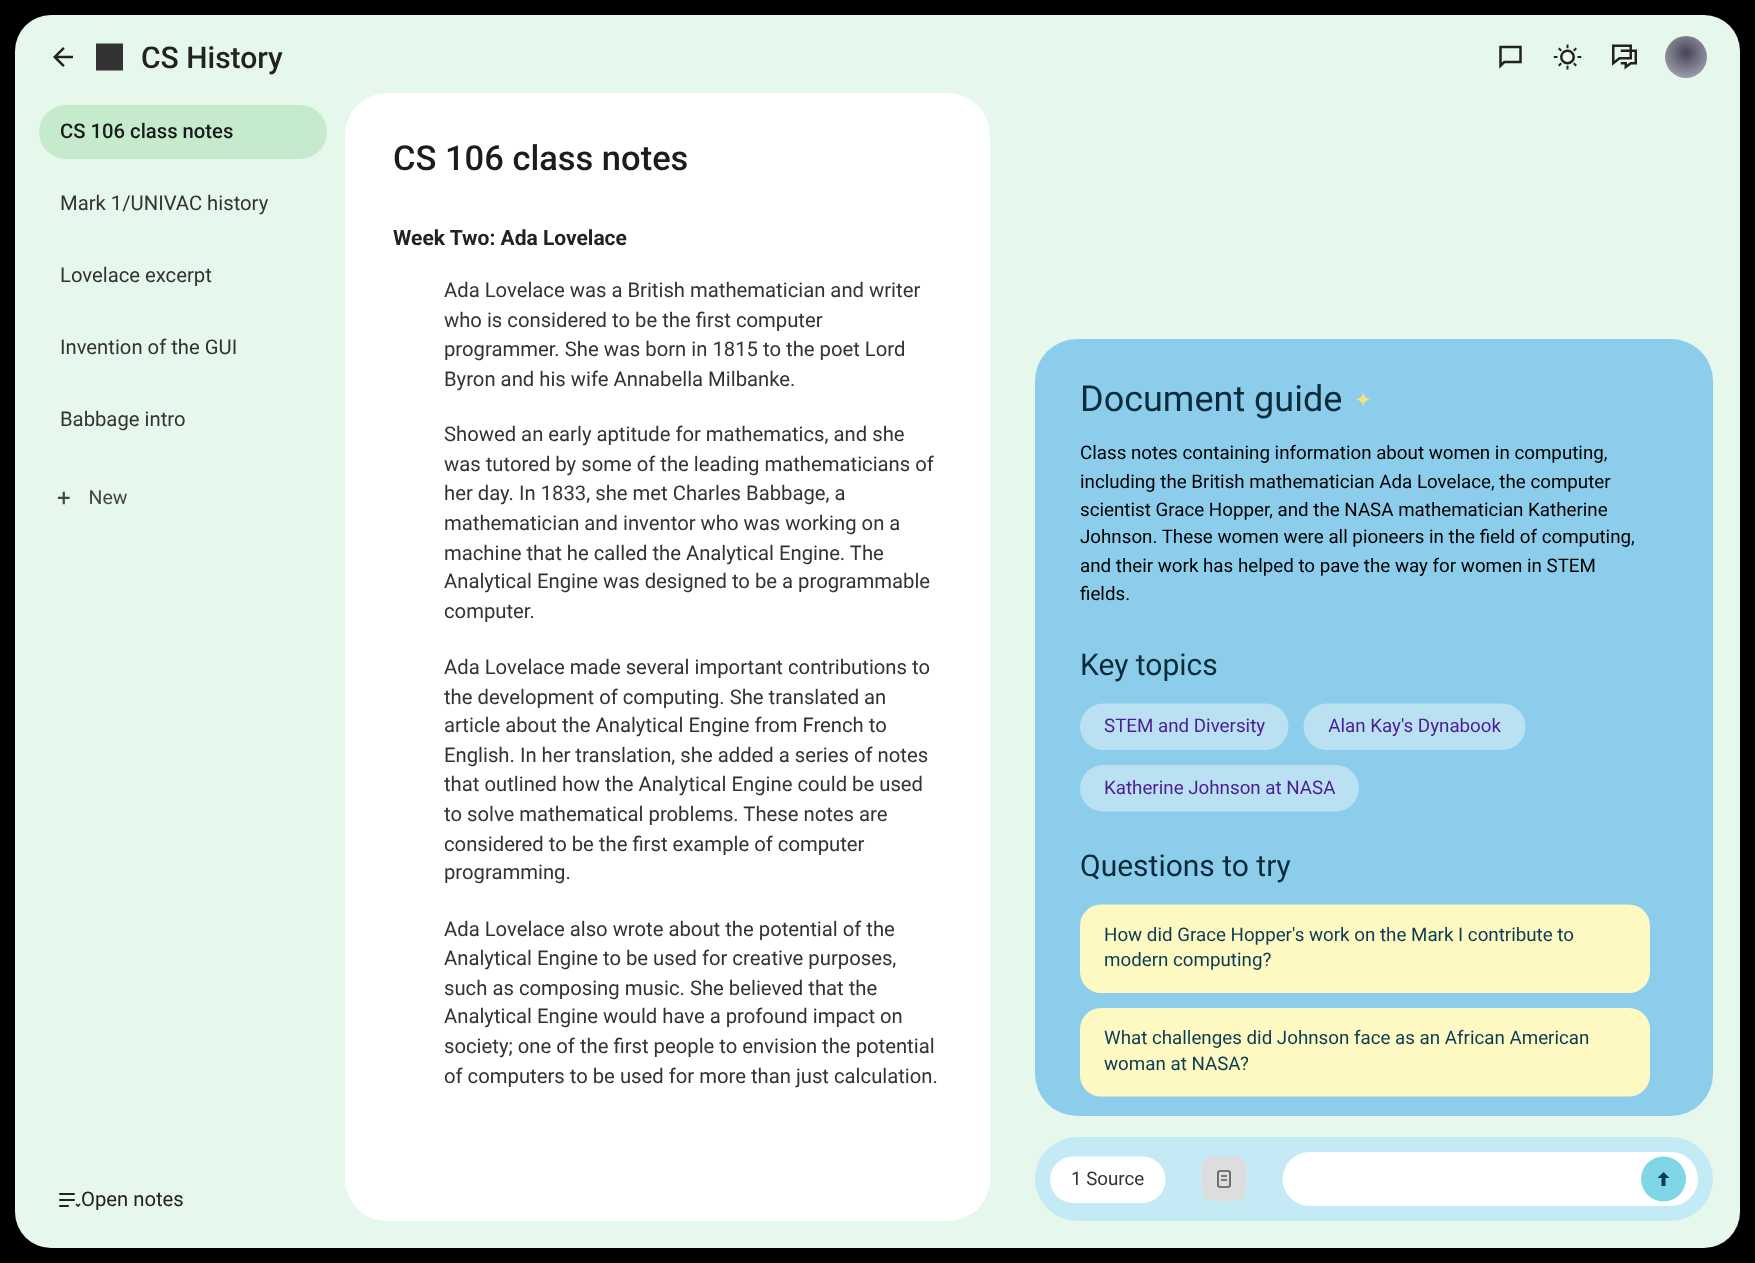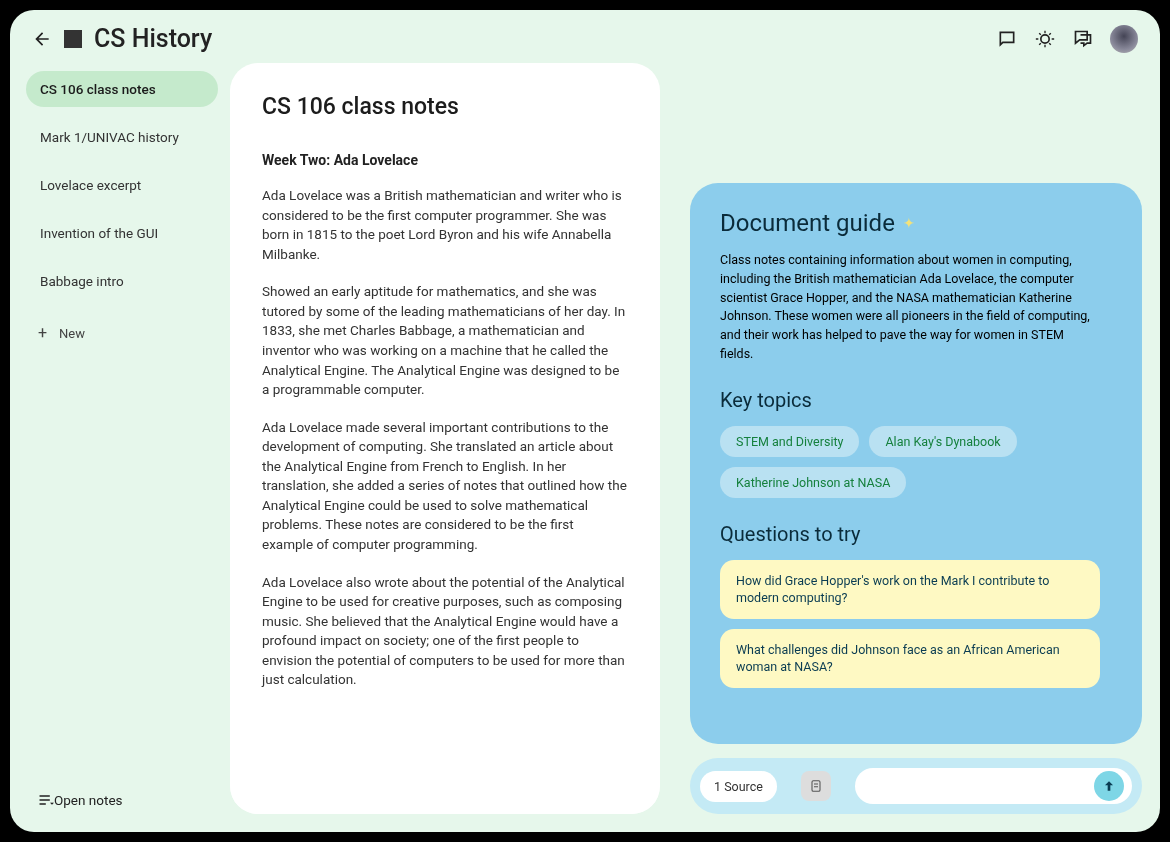--- a/index.html
+++ b/index.html
@@ -29,21 +29,21 @@
   gap: 12px;
 }
 .topbar .left { display: flex; align-items: center; gap: 12px; }
 .back-arrow { width: 20px; height: 20px; cursor: pointer; }
 .doc-icon {
   width: 18px; height: 18px;
   background: #333;
   display: inline-block;
 }
 .app-title {
-  font-size: 25px;
+  font-size: 20px;
   font-weight: 500;
   color: #222;
 }
 .topbar .spacer { flex: 1; }
 .topbar .right { display: flex; align-items: center; gap: 16px; }
 .top-icon { width: 22px; height: 22px; cursor: pointer; display:flex; align-items:center; justify-content:center; }
 .avatar {
   width: 28px; height: 28px;
   border-radius: 50%;
   background: radial-gradient(circle at 50% 40%, #445 0%, #889 60%, #bbb 100%);
@@ -118,20 +118,21 @@
   font-size: 14px;
   font-weight: 700;
   color: #222;
   margin-bottom: 18px;
 }
 .doc-para {
   font-size: 13.5px;
   line-height: 1.45;
   color: #333;
   margin-bottom: 18px;
+  margin-left: 34px;
 }
 .doc-subheading {
   font-size: 13.5px;
   color: #333;
   margin-bottom: 18px;
 }
 .fade-bottom {
   position: absolute;
   left: 0; right: 0; bottom: 0;
   height: 80px;
@@ -144,20 +145,21 @@
   flex-direction: column;
   gap: 14px;
   padding-top: 120px;
 }
 .guide-card {
   background: #8ccdec;
   border-radius: 28px;
   padding: 26px 42px 20px 30px;
   flex: 1;
   overflow: auto;
+  margin-top: 44px;
 }
 .guide-title {
   font-size: 24px;
   font-weight: 400;
   color: #0a2b3a;
   margin-bottom: 14px;
   display: flex;
   align-items: center;
   gap: 8px;
 }
@@ -173,21 +175,21 @@
 }
 .guide-section-title {
   font-size: 20px;
   font-weight: 400;
   color: #0a2b3a;
   margin-bottom: 14px;
 }
 .chips { display: flex; flex-wrap: wrap; gap: 10px; margin-bottom: 24px; }
 .chip {
   background: #b9e1f2;
-  color: #15803d;
+  color: #4c1d95;
   font-size: 12.5px;
   padding: 8px 16px;
   border-radius: 18px;
   cursor: pointer;
 }
 .question-list { display: flex; flex-direction: column; gap: 10px; }
 .question {
   background: #fef9c3;
   border-radius: 14px;
   padding: 12px 16px;

